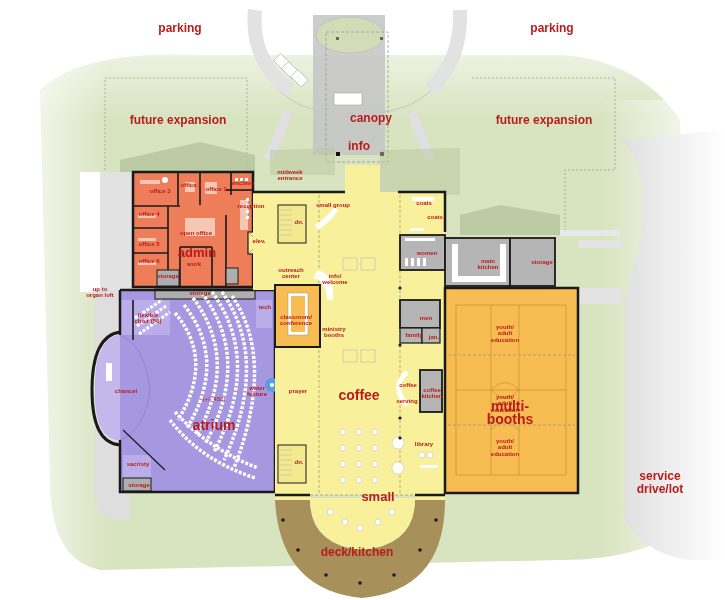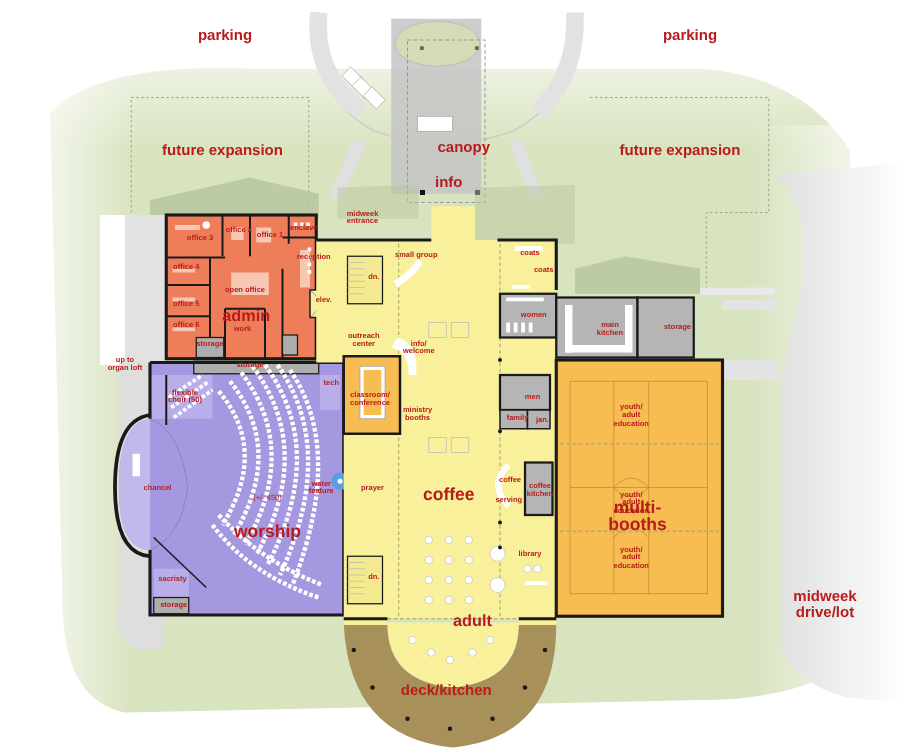--- a/index.html
+++ b/index.html
@@ -310,21 +310,21 @@
   </g>
 </svg>
 
 <div>
   <div class="lbl l" style="left:180px;top:28px;">parking</div>
   <div class="lbl l" style="left:552px;top:28px;">parking</div>
   <div class="lbl l" style="left:178px;top:120px;">future expansion</div>
   <div class="lbl l" style="left:544px;top:120px;">future expansion</div>
   <div class="lbl l" style="left:371px;top:74px;margin-top:44px;">canopy</div>
   <div class="lbl l" style="left:359px;top:146px;">info</div>
-  <div class="lbl l" style="left:660px;top:483px;white-space:pre;">midweek
+  <div class="lbl l" style="left:660px;top:483px;white-space:pre;">service
 drive/lot</div>
   <div class="lbl l" style="left:357px;top:552px;">deck/kitchen</div>
   <div class="lbl s b" style="left:100px;top:292px;white-space:pre;">up to
 organ loft</div>
   <div class="lbl s b" style="left:290px;top:175px;white-space:pre;">midweek
 entrance</div>
 </div>
 
 <div>
   <div class="lbl xl" style="left:197px;top:215px;font-size:13px;">admin</div>
@@ -336,37 +336,37 @@
   <div class="lbl s b" style="left:149px;top:214px;">office 4</div>
   <div class="lbl s b" style="left:196px;top:233px;">open office</div>
   <div class="lbl s b" style="left:149px;top:244px;">office 5</div>
   <div class="lbl s b" style="left:149px;top:261px;">office 6</div>
   <div class="lbl s b" style="left:194px;top:264px;">work</div>
   <div class="lbl s b" style="left:168px;top:276px;">storage</div>
   <div class="lbl s b" style="left:259px;top:241px;">elev.</div>
 </div>
 
 <div>
-  <div class="lbl xl" style="left:214px;top:387px;font-size:14px;">worship</div>
+  <div class="lbl xl" style="left:214px;top:387px;font-size:14px;">atrium</div>
   <div class="lbl s" style="left:214px;top:399px;">(+/- 450)</div>
   <div class="lbl s b" style="left:200px;top:293px;">storage</div>
   <div class="lbl s b" style="left:148px;top:318px;white-space:pre;">flexible
 choir (50)</div>
   <div class="lbl s b" style="left:265px;top:307px;">tech</div>
   <div class="lbl s b" style="left:126px;top:391px;">chancel</div>
   <div class="lbl s b" style="left:138px;top:464px;">sacristy</div>
   <div class="lbl s b" style="left:139px;top:485px;">storage</div>
   <div class="lbl s b" style="left:257px;top:391px;white-space:pre;">water
 feature</div>
   <div class="lbl s b" style="left:298px;top:391px;">prayer</div>
 </div>
 
 <div>
   <div class="lbl xl" style="left:359px;top:357px;font-size:14px;">coffee</div>
-  <div class="lbl xl" style="left:378px;top:459px;font-size:13px;">adult</div>
+  <div class="lbl xl" style="left:378px;top:459px;font-size:13px;">small</div>
   <div class="lbl s b" style="left:333px;top:205px;">small group</div>
   <div class="lbl s b" style="left:299px;top:222px;">dn.</div>
   <div class="lbl s b" style="left:299px;top:462px;">dn.</div>
   <div class="lbl s b" style="left:291px;top:273px;white-space:pre;">outreach
 center</div>
   <div class="lbl s b" style="left:335px;top:279px;white-space:pre;">info/
 welcome</div>
   <div class="lbl s b" style="left:296px;top:320px;white-space:pre;">classroom/
 conference</div>
   <div class="lbl s b" style="left:334px;top:332px;white-space:pre;">ministry

